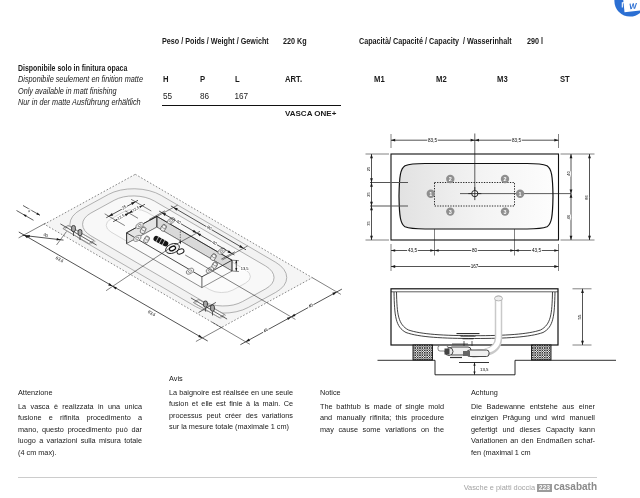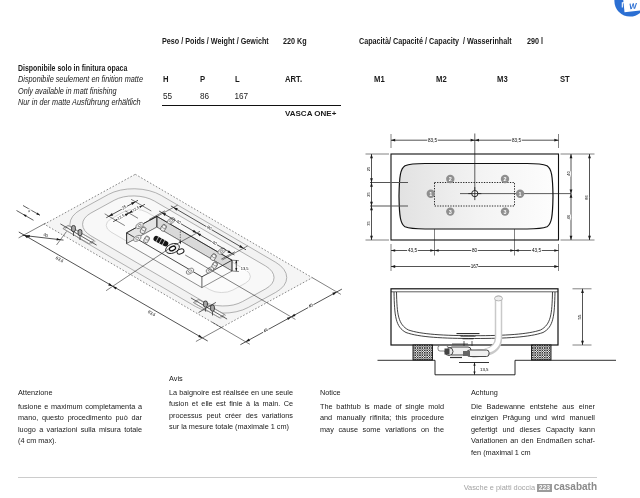--- a/index.html
+++ b/index.html
@@ -319,21 +319,22 @@
         <rect x="623.5" y="-9" width="17.5" height="20.5" fill="#fff"></rect>
         <text x="632.5" y="9.2" font-size="8" font-weight="bold" font-style="italic" fill="#2b6fd3" text-anchor="middle">W</text>
       </g>
       <path d="M622.3,7.5 L622.3,2.8 L626.5,2.8 M624.5,7.0 L629.0,-0.5" fill="none" stroke="#fff" stroke-width="1.1"></path>
     </g>
 </svg>
 
 <div class="col" style="left:18px;top:387px">
 <div class="hd">Attenzione</div>
     <div style="height:2px"></div>
-<div class="jl">fusione e maximum completamenta a</div>
+<div class="jl">La vasca è realizzata in una unica</div>
+<div class="jl">fusione e rifinita procedimento a</div>
 <div class="jl">mano, questo procedimento può dar</div>
 <div class="jl">luogo a variazioni sulla misura totale</div>
 <div>(4 cm max).</div>
 </div>
 <div class="col" style="left:169px;top:373px">
 <div class="hd">Avis</div>
     <div style="height:2px"></div>
 <div class="jl">La baignoire est réalisée en une seule</div>
 <div class="jl">fusion et elle est finie à la main. Ce</div>
 <div class="jl">processus peut créer des variations</div>

